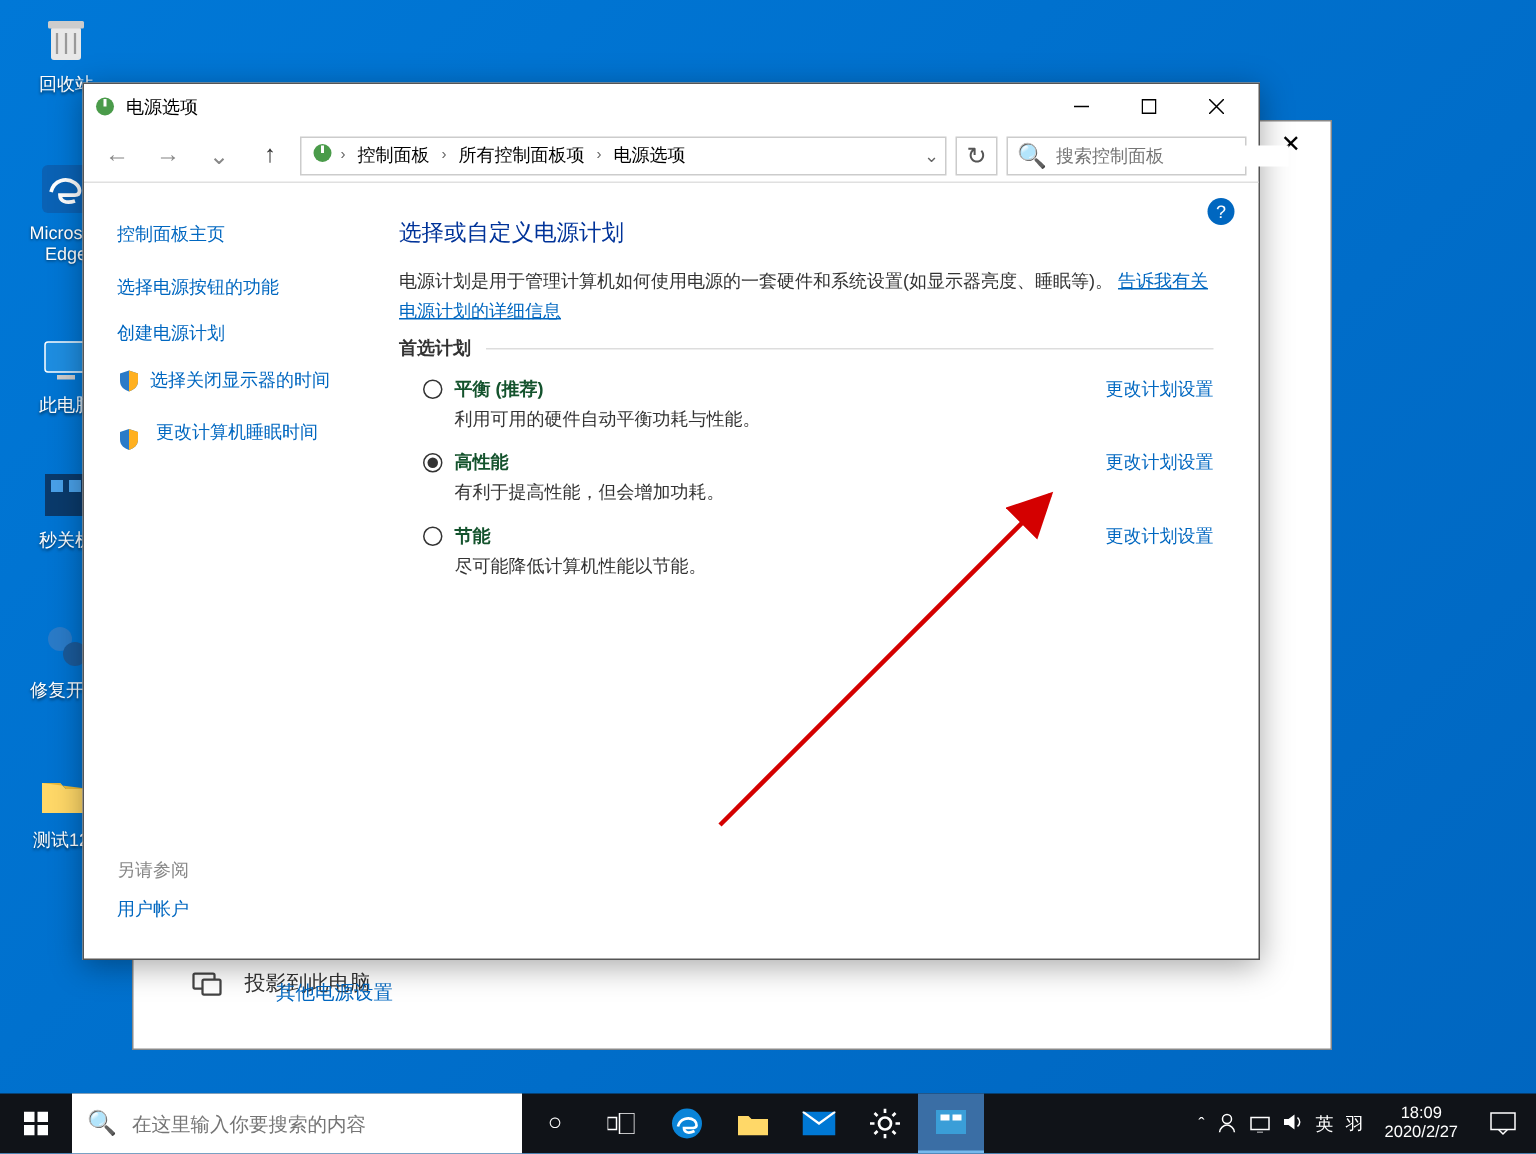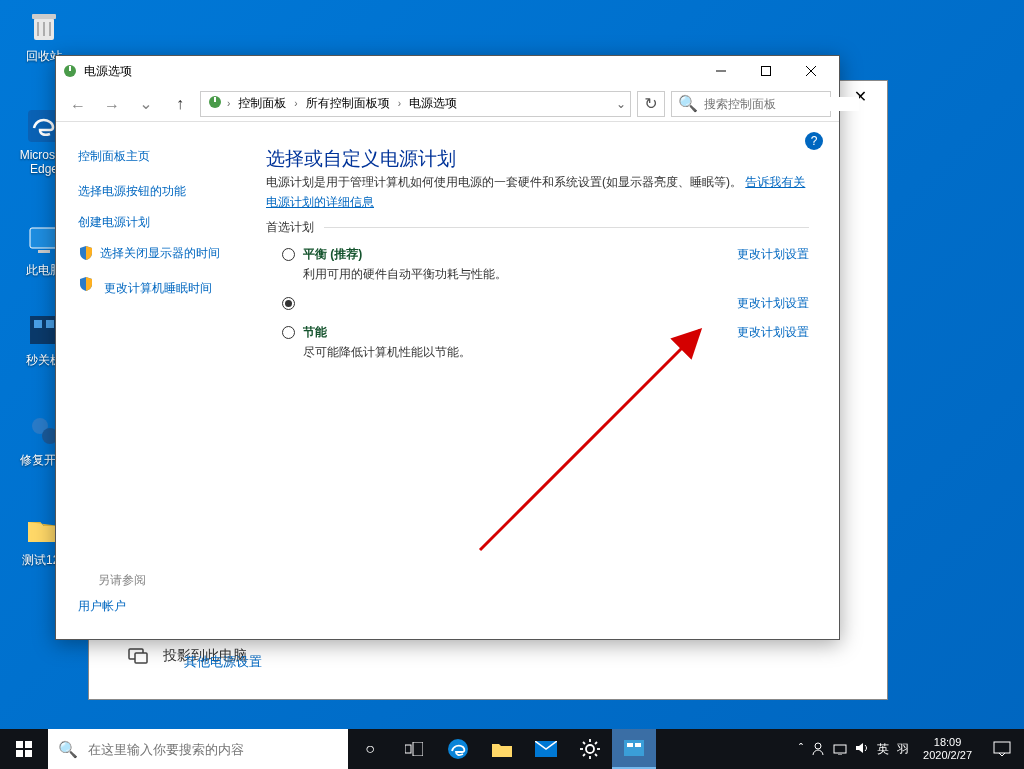--- a/index.html
+++ b/index.html
@@ -34,30 +34,30 @@
 .breadcrumb .crumb { cursor: pointer; padding: 2px 4px; }
 .breadcrumb .dd { position: absolute; right: 4px; color: #666; cursor: pointer; }
 .refresh { width: 28px; height: 26px; border: 1px solid #ccc; display: flex; align-items: center; justify-content: center; cursor: pointer; color: #555; }
 .searchbox { width: 160px; height: 26px; border: 1px solid #ccc; display: flex; align-items: center; padding: 0 6px; gap: 6px; }
 .searchbox input { border: none; outline: none; font-size: 12px; flex: 1; color: #777; }
 
 .cp-body { flex: 1; display: flex; position: relative; }
 .cp-side { width: 200px; padding: 26px 0 0 22px; font-size: 12px; }
 .cp-side .homelink { color: #0067c0; margin-bottom: 18px; cursor: pointer; }
 .cp-side .sidelink { color: #0067c0; margin-bottom: 14px; cursor: pointer; }
-.cp-side .siderow { display: flex; align-items: flex-start; gap: 6px; margin-bottom: 14px; }
+.cp-side .siderow { display: flex; align-items: flex-end; gap: 6px; margin-bottom: 14px; }
 .cp-side .siderow .sicon { width: 16px; height: 16px; }
-.cp-side .seealso { position: absolute; bottom: 50px; left: 22px; color: #888; font-size: 12px; margin-left: 20px; }
+.cp-side .seealso { position: absolute; bottom: 50px; left: 22px; color: #888; font-size: 12px; }
 .cp-side .useracct { position: absolute; bottom: 24px; left: 22px; color: #0067c0; font-size: 12px; cursor: pointer; }
 
 .cp-main { flex: 1; padding: 24px 30px 0 10px; font-size: 12px; position: relative; }
-.cp-main h1 { color: #003399; font-size: 19px; font-weight: normal; margin-bottom: 0; }
+.cp-main h1 { color: #003399; font-size: 15px; font-weight: normal; margin-bottom: 12px; }
 .cp-main .desc { color: #333; line-height: 1.7; margin-bottom: 4px; }
 .cp-main .desc a { color: #0067c0; text-decoration: underline; cursor: pointer; }
-.section-head { display: flex; align-items: center; gap: 10px; color: #333; margin: 6px 0 10px; }
+.section-head { display: flex; align-items: center; gap: 10px; color: #333; margin: 6px 0 10px; font-weight: bold; }
 .section-head .line { flex: 1; height: 1px; background: #ddd; }
 .section-head .chev { width: 18px; height: 18px; border: 1px solid #ccc; border-radius: 50%; display: flex; align-items: center; justify-content: center; font-size: 10px; color: #666; cursor: pointer; }
 .plancard { display: flex; align-items: flex-start; margin-bottom: 12px; padding-left: 16px; }
 .plancard .radio { width: 13px; height: 13px; border: 1px solid #333; border-radius: 50%; margin-top: 2px; margin-right: 8px; position: relative; }
 .plancard .radio.checked::after { content: ""; position: absolute; inset: 2px; background: #333; border-radius: 50%; }
 .plancard .planbody { flex: 1; }
 .plancard .planname { font-weight: bold; color: #14532d; margin-bottom: 3px; }
 .plancard .plandesc { color: #333; }
 .plancard .planlink { color: #0067c0; cursor: pointer; margin-left: auto; align-self: flex-start; }
 .helpbtn { position: absolute; top: 10px; right: 16px; width: 18px; height: 18px; border-radius: 50%; background: #0067c0; color: #fff; font-size: 12px; display: flex; align-items: center; justify-content: center; cursor: pointer; }
@@ -248,20 +248,24 @@
         <div class="radio"></div>
         <div class="planbody">
           <div class="planname">平衡 (推荐)</div>
           <div class="plandesc">利用可用的硬件自动平衡功耗与性能。</div>
         </div>
         <div class="planlink">更改计划设置</div>
       </div>
 
       <div class="plancard">
         <div class="radio checked"></div>
+        <div class="planbody">
+          <div class="planname">高性能</div>
+          <div class="plandesc">有利于提高性能，但会增加功耗。</div>
+        </div>
         <div class="planlink">更改计划设置</div>
       </div>
 
 
       <div class="plancard">
         <div class="radio"></div>
         <div class="planbody">
           <div class="planname">节能</div>
           <div class="plandesc">尽可能降低计算机性能以节能。</div>
         </div>

